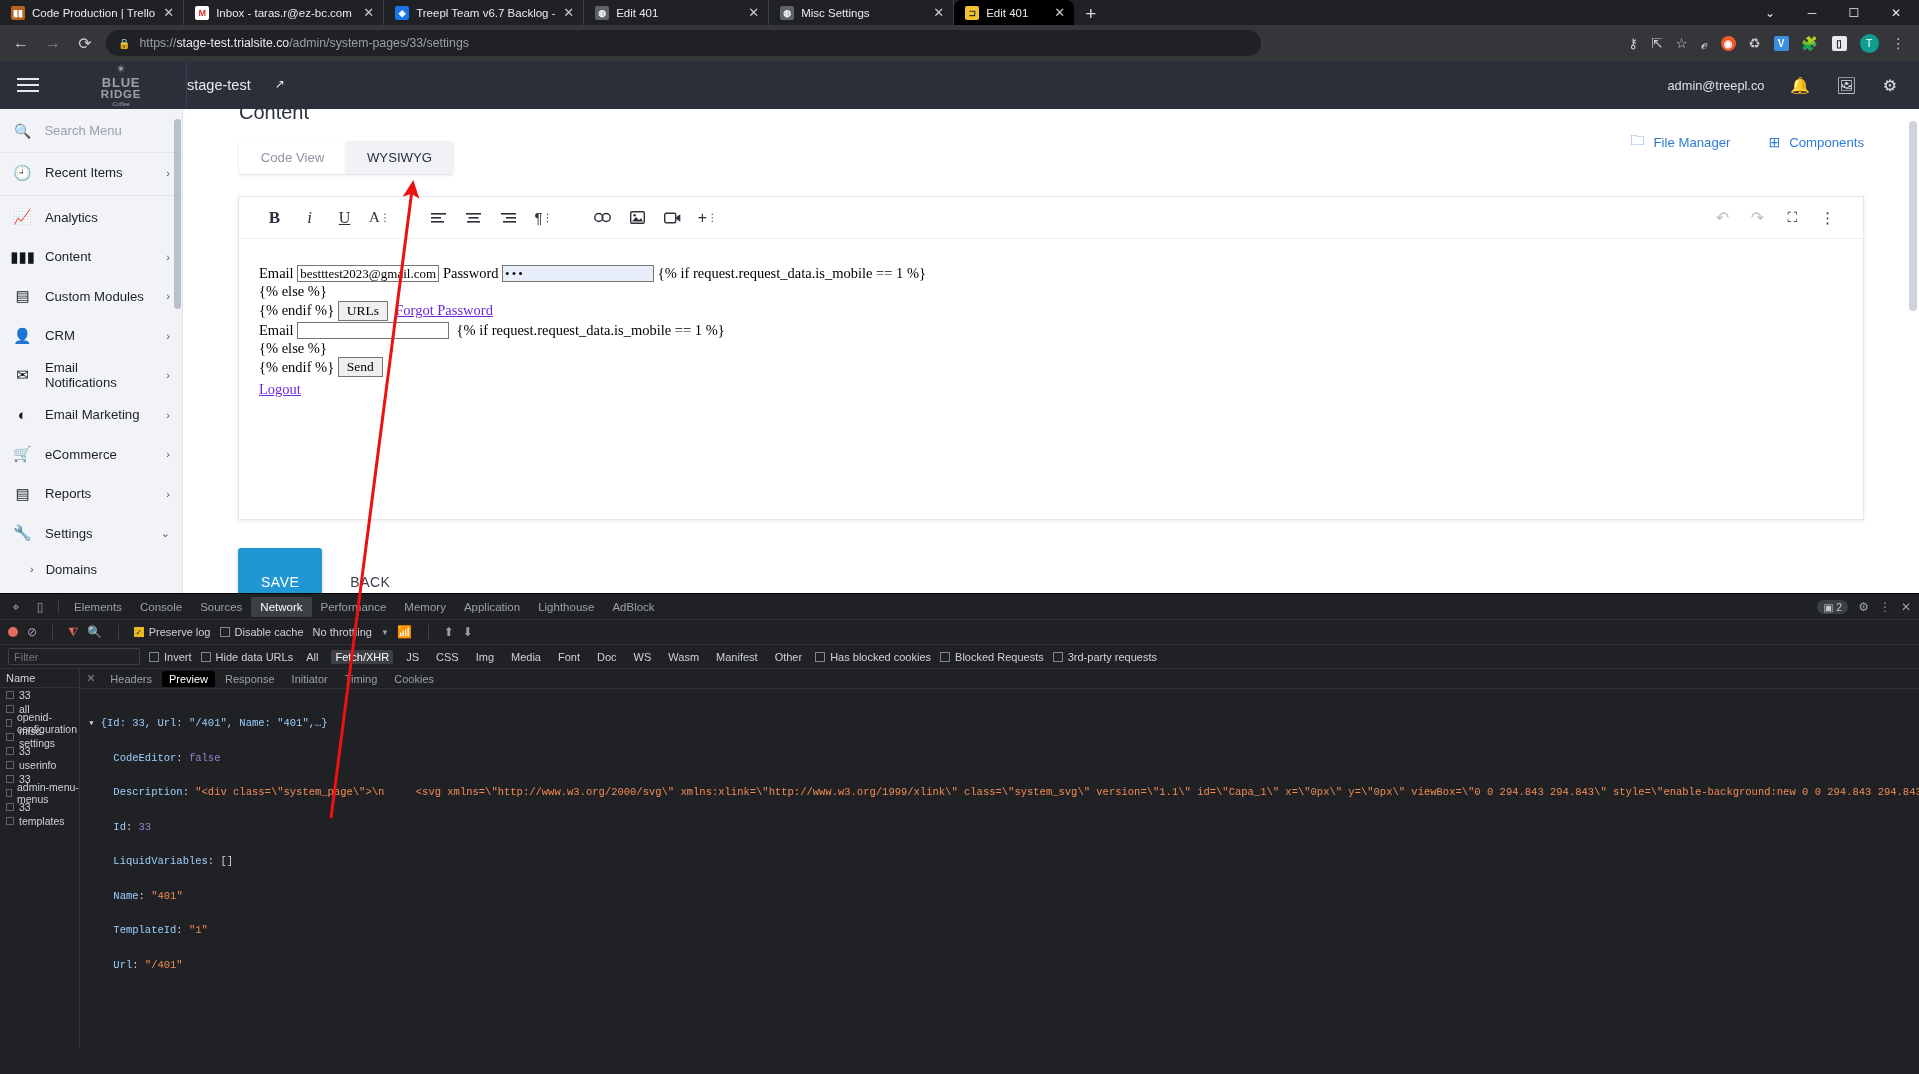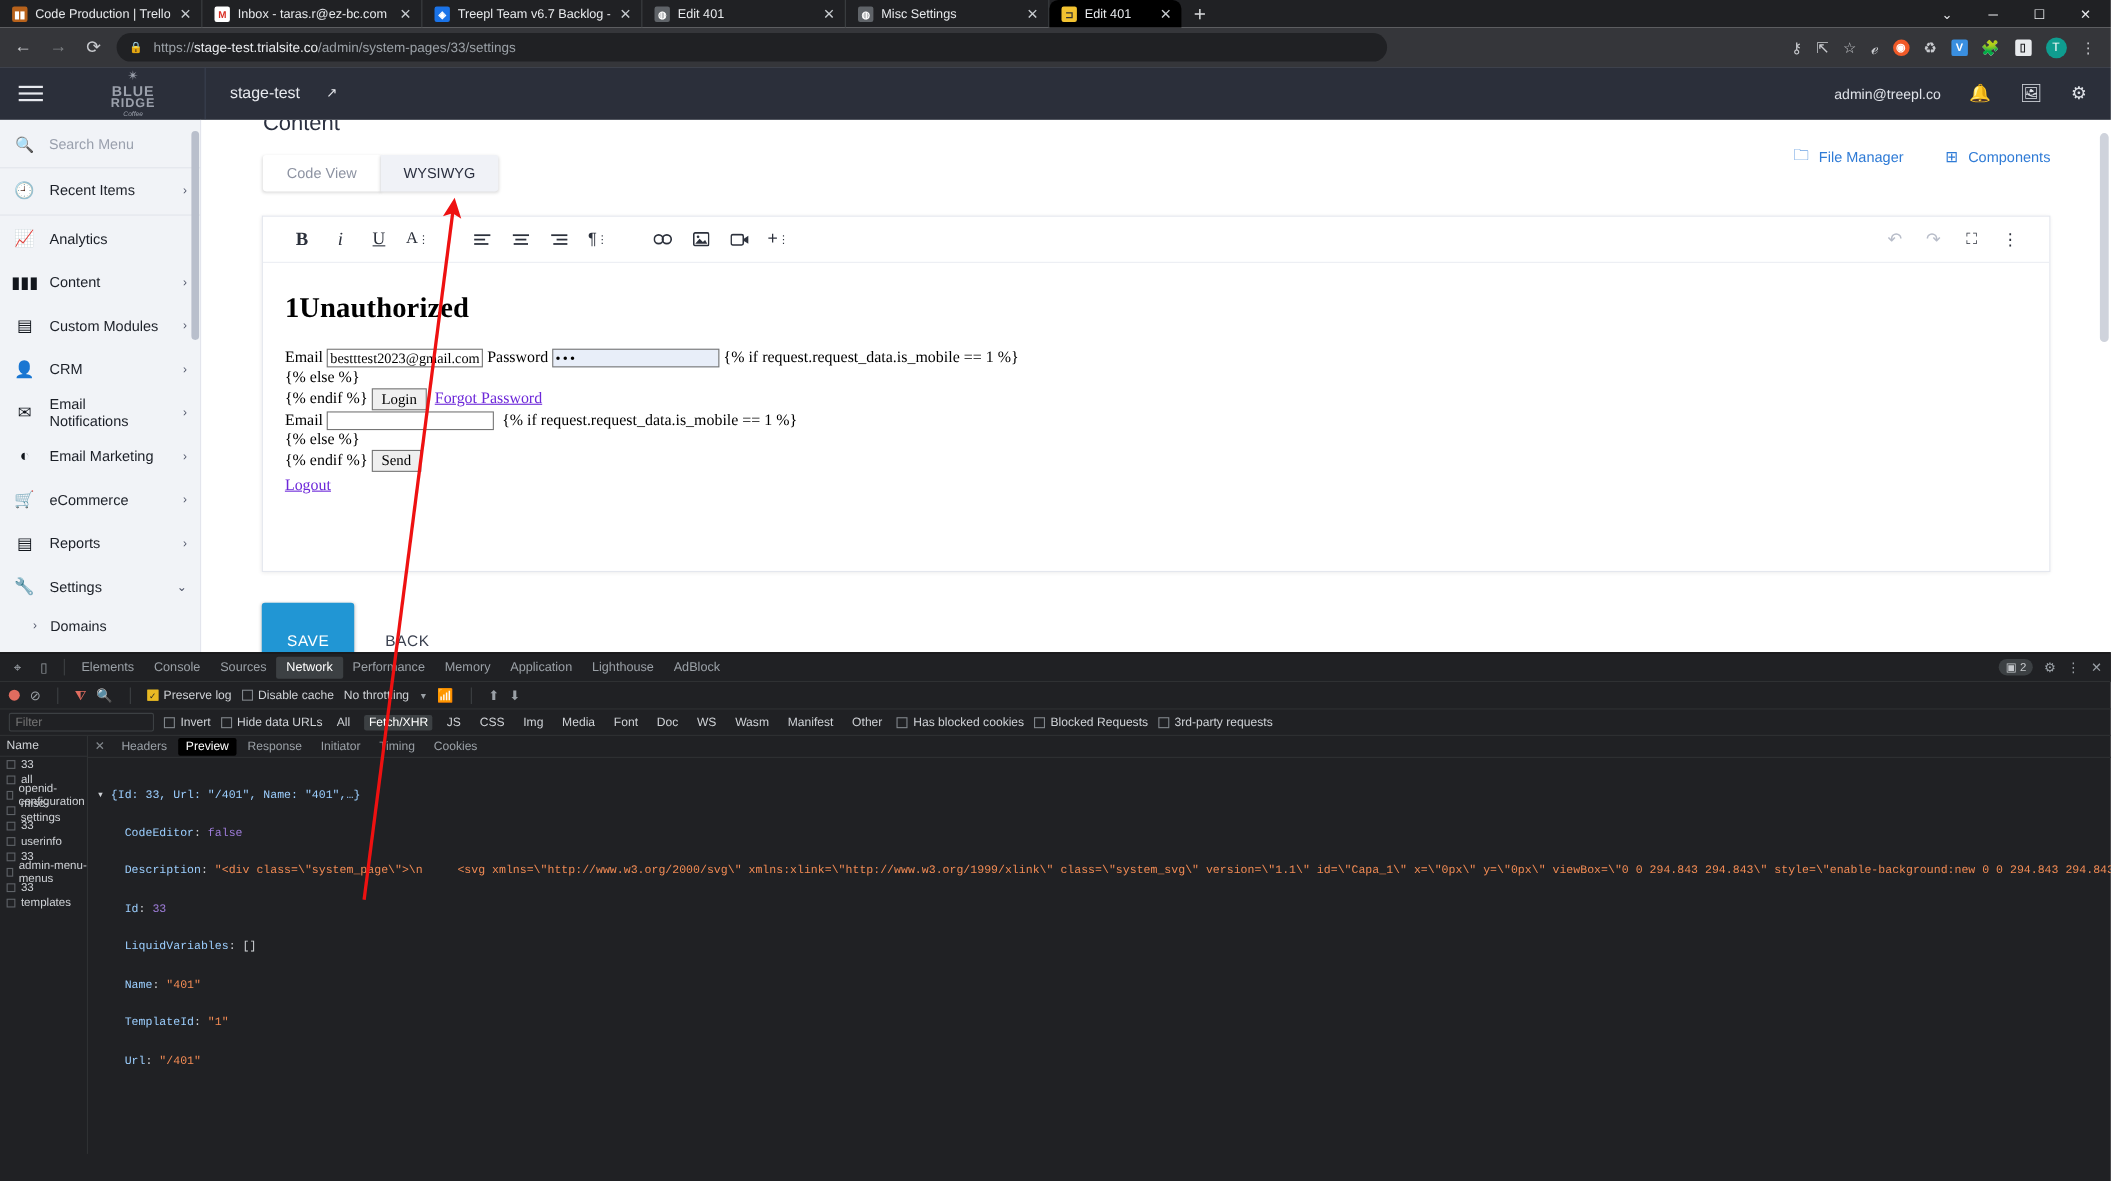--- a/index.html
+++ b/index.html
@@ -81,21 +81,21 @@
   .hamburger i { display: block; width: 22px; height: 2px; background: #e7e9ee; }
   .brand-logo {
     width: 130px; display: flex; flex-direction: column; align-items: center;
     color: #9ba0ab; line-height: 1;
   }
   .brand-logo .star { font-size: 12px; margin-bottom: 1px; color:#9ba0ab;}
   .brand-logo .b1 { font-size: 13px; font-weight: 800; letter-spacing: .8px; }
   .brand-logo .b2 { font-size: 11.5px; font-weight: 800; letter-spacing: .8px; }
   .brand-logo .b3 { font-size: 6px; font-style: italic; margin-top: 1px; }
   .hdr-div { width:1px; height:48px; background:#3b4050; }
-  .site-name { margin-left: 22px; font-size: 14.5px; display:flex; align-items:flex-start; gap:24px; }
+  .site-name { font-size: 14.5px; display:flex; align-items:flex-start; gap:24px; }
   .site-name .ext-ico { font-size: 12px; }
   .hdr-right { margin-left: auto; display: flex; align-items: center; gap: 26px; padding-right: 22px; }
   .hdr-right .user { font-size: 12.8px; color: #dfe2e8; }
   .hdr-right .hicon { font-size: 16px; color: #dfe2e8; }
 
   
   .sidebar {
     position: absolute; left: 0; top: 109px; width: 183px; bottom: 481px;
     background: #f1f3f7; border-right: 1px solid #dfe2ea; overflow: hidden;
   }
@@ -489,37 +489,36 @@
           <div class="tb-right">
             <div class="tb-btn dim" style="font-size:16px;">↶</div>
             <div class="tb-btn dim" style="font-size:16px;">↷</div>
             <div class="tb-btn" style="font-size:14px;">⛶</div>
             <div class="tb-btn" style="font-size:15px;">⋮</div>
           </div>
         </div>
 
         <div class="editor-body">
           <div class="doc">
-            <h1>1Unauthorized</h1>
 
             <div class="doc-line doc-row">
               <span>Email</span>&nbsp;
               <input class="inp filled" type="text" value="bestttest2023@gmail.com" style="">&nbsp;
               <span>Password</span>&nbsp;
               <input class="inp pw" type="text" value="•••" style="">&nbsp;
               <span class="lq">{% if request.request_data.is_mobile == 1 %}</span>
             </div>
 
             <div class="doc-line doc-row">
               <span class="lq">{% else %}</span>
             </div>
 
             <div class="doc-line doc-row">
               <span class="lq">{% endif %}</span>&nbsp;
-              <button class="dbtn">Login</button>&nbsp;&nbsp;
+              <button class="dbtn">URLs</button>&nbsp;&nbsp;
               <a href="#">Forgot Password</a>
             </div>
 
 
             <div class="doc-line doc-row">
               <span>Email</span>&nbsp;
               <input class="inp blank" type="text" value="" style="">&nbsp;&nbsp;
               <span class="lq">{% if request.request_data.is_mobile == 1 %}</span>
             </div>
 

